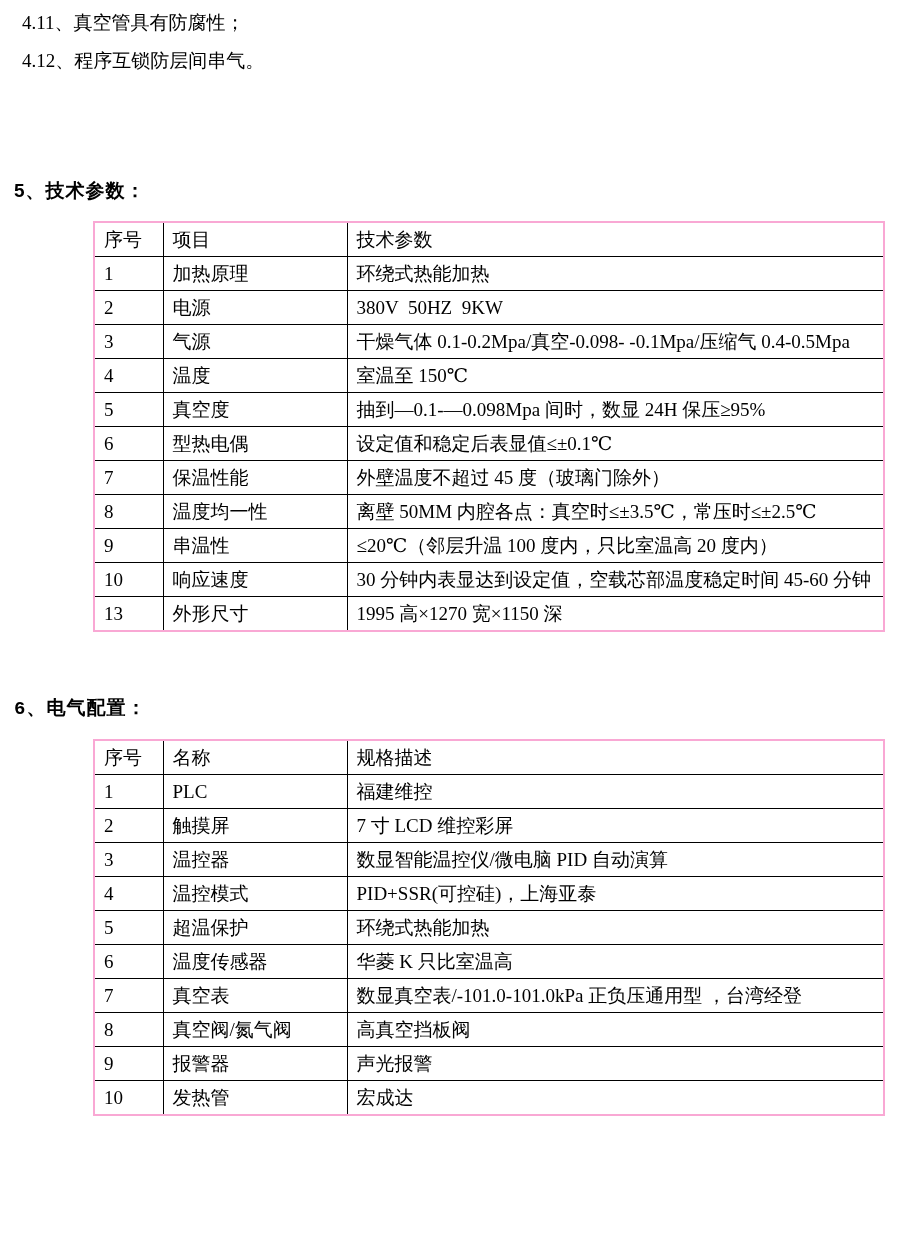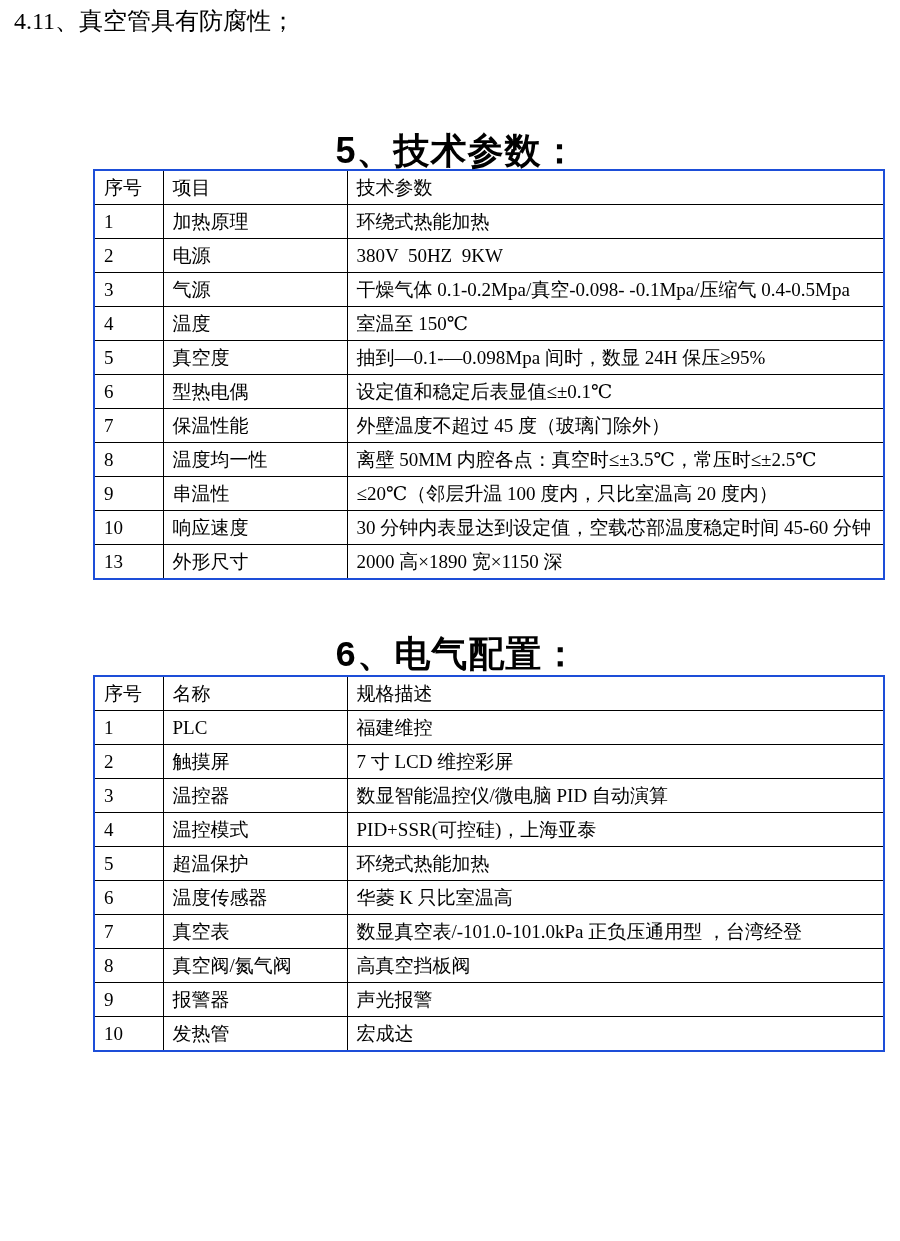--- a/index.html
+++ b/index.html
@@ -11,41 +11,40 @@
     width: 900px;
     height: 1241px;
     color: #000000;
     font-family: "Liberation Serif", "DejaVu Serif", serif;
     overflow: hidden;
   }
   .intro {
     margin: 6px 0 0 14px;
   }
   .intro p {
-    margin: 0;
-    font-size: 24px;
+    margin: 8px;
+    font-size: 19px;
     line-height: 30px;
   }
   h2.sec-title {
     font-family: "Liberation Sans", "DejaVu Sans", sans-serif;
     font-weight: bold;
-    font-size: 36px;
+    font-size: 19px;
     line-height: 36px;
-    margin: 0 0 0 14px;
+    margin: 0 0 12px 14px;
     letter-spacing: 1px;
-    text-align: center;
   }
   #sec5-title { margin-top: 97px; }
   #sec6-title { margin-top: 59px; font-family: Liberation Mono, monospace; }
   table.spec {
     border-collapse: collapse;
     table-layout: fixed;
     width: 790px;
     margin: 0 0 0 93px;
-    border: 2px solid #1d4ed8;
+    border: 2px solid #f9a8d4;
   }
   table.spec th,
   table.spec td {
     border: 1px solid #000;
     font-weight: normal;
     text-align: left;
     vertical-align: middle;
     font-size: 19px;
     line-height: 31px;
     height: 31px;
@@ -54,20 +53,21 @@
     word-break: break-word;
     overflow: hidden;
   }
   td.indent { padding-left: 54px; }
 </style>
 </head>
 <body>
 
 <div class="intro">
   <p>4.11、真空管具有防腐性；</p>
+  <p>4.12、程序互锁防层间串气。</p>
 </div>
 
 <h2 class="sec-title" id="sec5-title">5、技术参数：</h2>
 
 <table class="spec">
   <colgroup>
     <col style="width:69px">
     <col style="width:184px">
     <col style="width:537px">
   </colgroup>
@@ -125,21 +125,21 @@
         <td>≤20℃（邻层升温 100 度内，只比室温高 20 度内）</td>
       </tr>
       <tr>
         <td>10</td>
         <td>响应速度</td>
         <td>30 分钟内表显达到设定值，空载芯部温度稳定时间 45-60 分钟</td>
       </tr>
       <tr>
         <td>13</td>
         <td>外形尺寸</td>
-        <td class="indent">2000 高×1890 宽×1150 深</td>
+        <td class="indent">1995 高×1270 宽×1150 深</td>
       </tr>
     </tbody>
   </table>
 
 <h2 class="sec-title" id="sec6-title">6、电气配置：</h2>
 
 <table class="spec">
   <colgroup>
     <col style="width:69px">
     <col style="width:184px">

